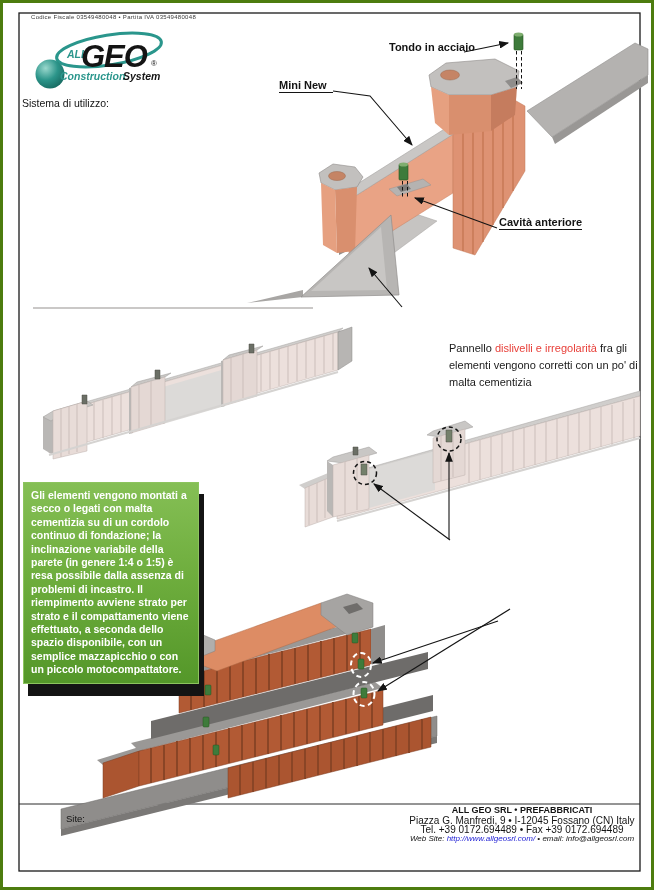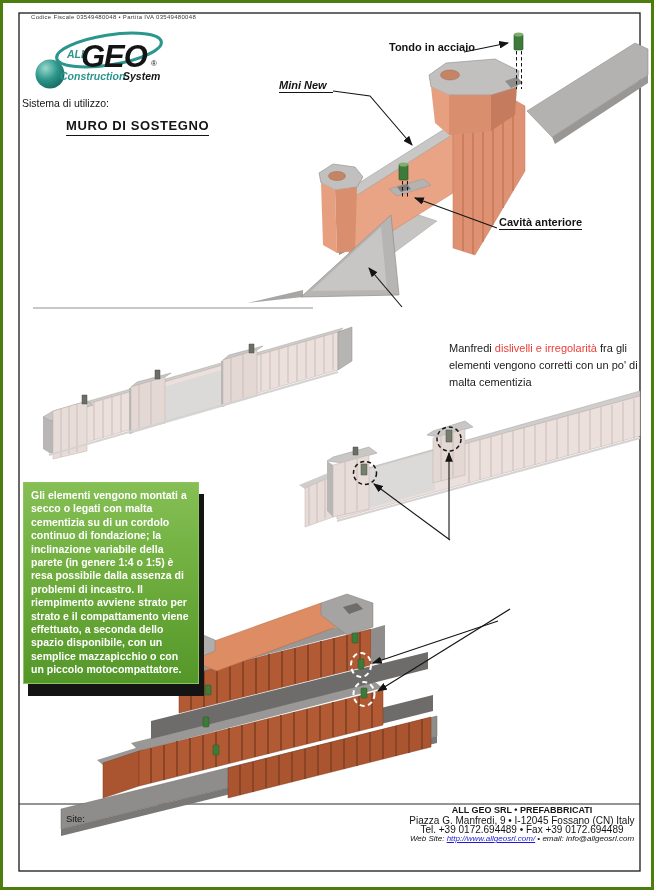--- a/index.html
+++ b/index.html
@@ -18,21 +18,21 @@
   .red{color:#e8403a;}
   .underword{text-decoration:underline;}
   .greenbox{left:20px;top:479px;width:176px;box-sizing:border-box;
             padding:6px 7px;background:linear-gradient(180deg,#85bf55 0%,#6fae3e 45%,#549729 100%);
             border:1px solid #8cc45e;box-shadow:5px 12px 0 #141414;
             color:#ffffff;font-weight:bold;font-size:10.5px;line-height:13.4px;}
   .footer{left:400px;top:802px;width:238px;text-align:center;}
   .f-company{font-size:9px;font-weight:bold;line-height:10.5px;}
   .f-line{font-size:10px;line-height:9.3px;}
   .f-web{font-size:8px;line-height:9.3px;font-style:italic;}
-  .link{color:#1b1bd4;text-decoration:underline;cursor:pointer;}
+  .link{color:#1b1bd4;cursor:pointer;}
   .datalbl{font-size:9.5px;}
 </style>
 </head>
 <body>
 
 <div class="page">
 
 <svg class="art" width="654" height="890" viewBox="0 0 654 890">
   <defs>
     <marker id="arr" markerWidth="9" markerHeight="7" refX="8" refY="3.5" orient="auto">
@@ -228,28 +228,27 @@
     <path d="M446,536 L446,450" marker-end="url(#arr)"></path>
     <path d="M447,537 L371,481" marker-end="url(#arr)"></path>
     <path d="M495,618 L370,660" marker-end="url(#arr)"></path>
     <path d="M507,606 L375,688" marker-end="url(#arr)"></path>
   </g>
 </svg>
 
 <div class="txt fiscal" style="left:28px;top:11px;">Codice Fiscale 03549480048 • Partita IVA 03549480048</div>
 
 <div class="txt usage" style="left:19px;top:94px;">Sistema di utilizzo:</div>
-<div class="txt" style="left:63px;top:113px;"><span class="title">MURO DI SOSTEGNO</span></div>
 
 <div class="txt lbl" style="left:386px;top:38px;">Tondo in acciaio</div>
-<div class="txt lbl" style="left:276px;top:76px;"><span class="u" style="width:54px;font-style:italic;">Mini New</span></div>
+<div class="txt lbl" style="left:276px;top:76px;"><span class="u" style="width:54px;">Mini New</span></div>
 <div class="txt lbl" style="left:496px;top:213px;"><span class="u">Cavità anteriore</span></div>
 
 <div class="txt para" style="left:446px;top:337px;width:192px;">
-  <span>Manfredi </span><span class="red">dislivelli e irregolarità</span><span> fra gli elementi vengono corretti con un po' di malta cementizia</span>
+  <span>Pannello </span><span class="red">dislivelli e irregolarità</span><span> fra gli elementi vengono corretti con un po' di malta cementizia</span>
 </div>
 
 <div class="txt greenbox">Gli elementi vengono montati a secco o legati con malta cementizia su di un cordolo continuo di fondazione; la inclinazione variabile della parete (in genere 1:4 o 1:5) è resa possibile dalla assenza di problemi di incastro. Il riempimento avviene strato per strato e il compattamento viene effettuato, a seconda dello spazio disponibile, con un semplice mazzapicchio o con un piccolo motocompattatore.</div>
 
 
 <div class="txt datalbl" style="left:63px;top:810px;">Site:</div>
 
 <div class="txt footer">
   <div class="f-company">ALL GEO SRL • PREFABBRICATI</div>
   <div class="f-line">Piazza G. Manfredi, 9 • I-12045 Fossano (CN) Italy</div>

